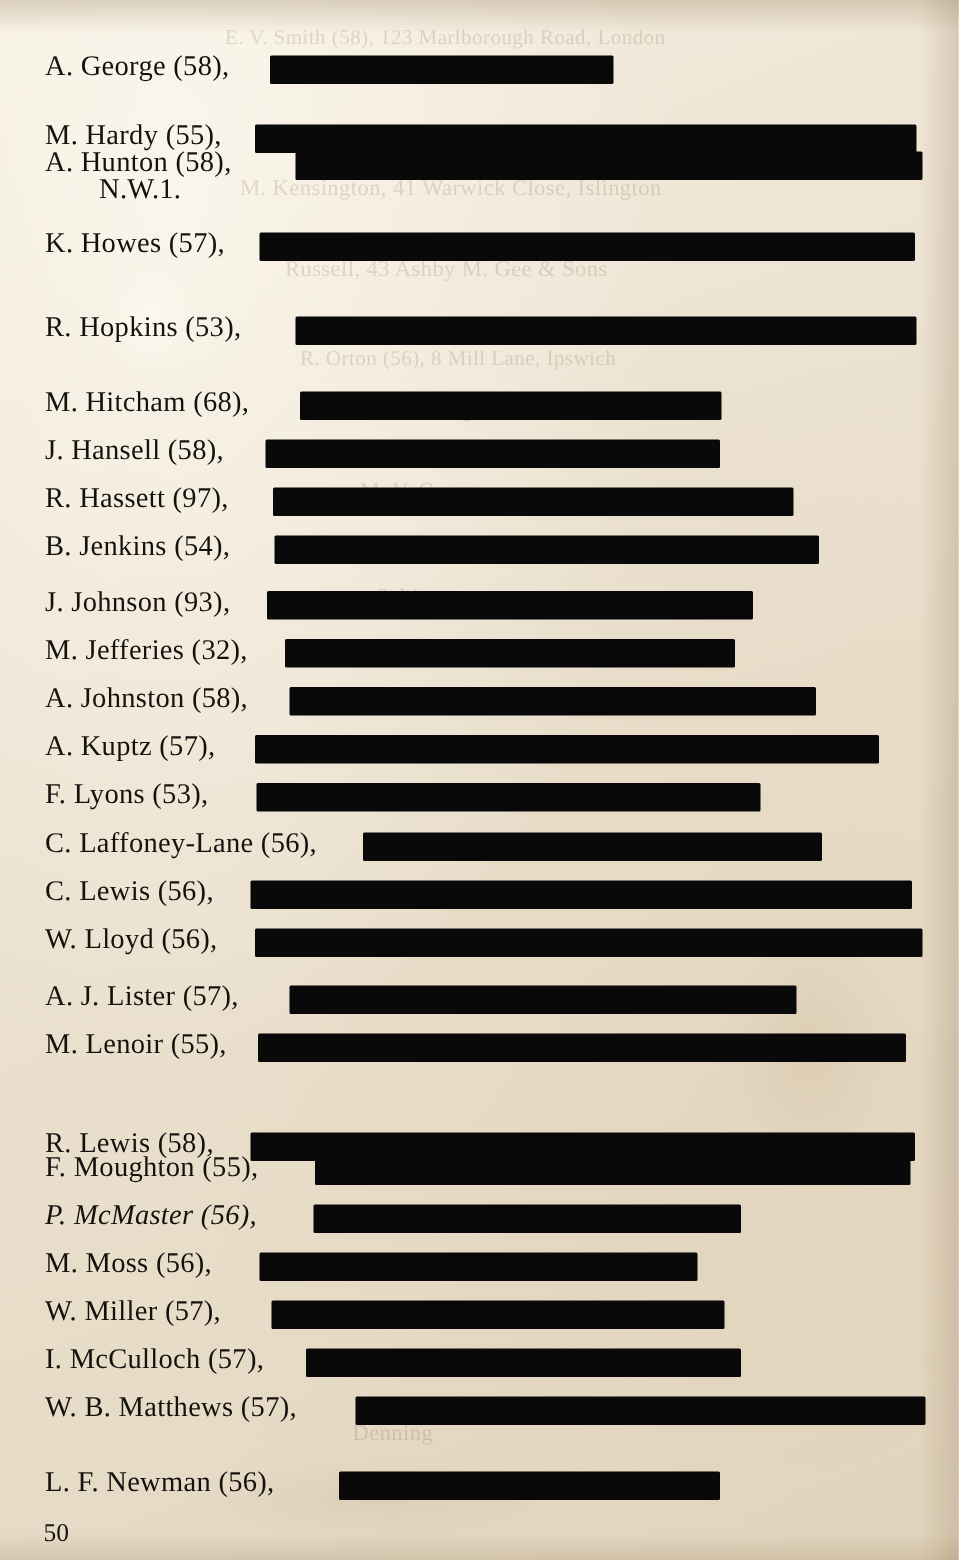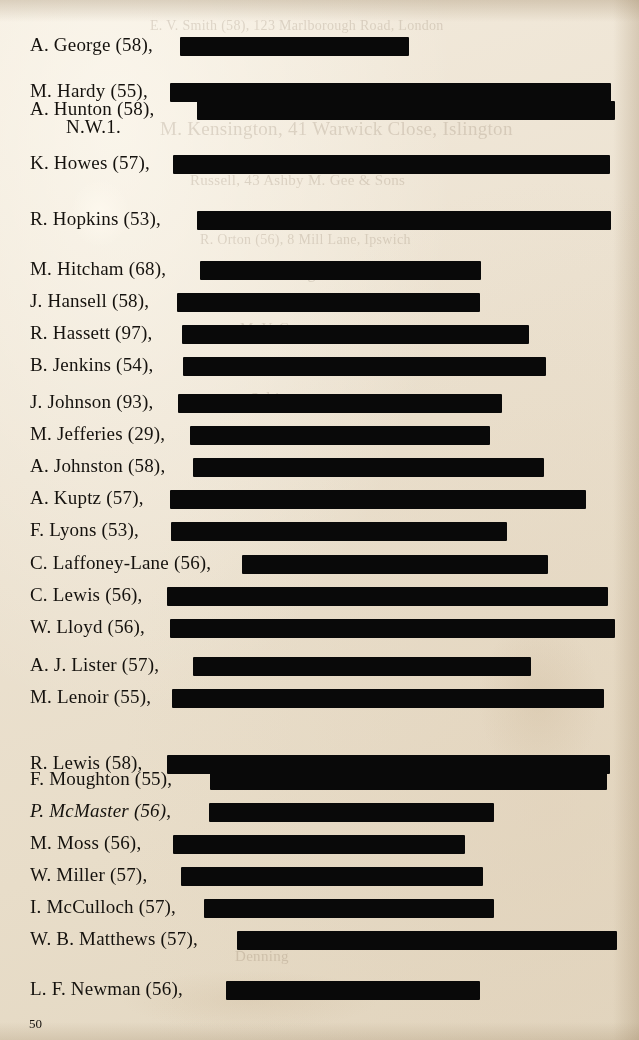--- a/index.html
+++ b/index.html
@@ -75,21 +75,21 @@
   .cont-line {
     position: absolute;
     left: 66px;
     font-size: 19px;
     letter-spacing: 0.2px;
   }
   #folio {
     position: absolute;
     left: 29px;
     bottom: 8px;
-    font-size: 13px;
+    font-size: 17px;
     color: #16130f;
   }
   .edge-shadow-top {
     position: absolute;
     left: 0; right: 0; top: 0;
     height: 22px;
     background: linear-gradient(to bottom, rgba(150,126,92,0.30), rgba(150,126,92,0));
     pointer-events: none;
   }
   .edge-shadow-right {
@@ -115,21 +115,21 @@
   <div class="edge-shadow-top"></div>
   <div class="edge-shadow-right"></div>
   <div class="edge-shadow-bottom"></div>
 
   <div class="stain" style="left:70px; top:178px; width:60px; height:70px; background:radial-gradient(ellipse at center, rgba(255,250,240,0.75), rgba(255,250,240,0) 70%);"></div>
   <div class="stain" style="right:40px; top:620px; width:120px; height:160px; background:radial-gradient(ellipse at center, rgba(206,186,156,0.35), rgba(206,186,156,0) 72%);"></div>
   <div class="stain" style="left:120px; bottom:10px; width:260px; height:60px; background:radial-gradient(ellipse at center, rgba(206,186,156,0.30), rgba(206,186,156,0) 70%);"></div>
 
   <div id="ghosts">
       <div class="ghost" style="top: 18px; left: 150px; right: auto; text-align: left; font-size: 14px;">E. V. Smith (58), 123 Marlborough Road, London</div>
-      <div class="ghost" style="top: 118px; left: 160px; right: auto; text-align: left; font-size: 19px;">M. Kensington, 41 Warwick Close, Islington</div>
+      <div class="ghost" style="top: 118px; left: 160px; right: auto; text-align: left; font-size: 15px;">M. Kensington, 41 Warwick Close, Islington</div>
       <div class="ghost" style="top: 172px; left: 190px; right: auto; text-align: right; font-size: 15px;">Russell, 43 Ashby M. Gee &amp; Sons</div>
       <div class="ghost" style="top: 232px; left: 200px; right: auto; text-align: left; font-size: 14px;">R. Orton (56), 8 Mill Lane, Ipswich</div>
       <div class="ghost" style="top: 264px; left: 230px; right: auto; text-align: left; font-size: 16px;">C. Cumming</div>
       <div class="ghost" style="top: 292px; left: 235px; right: auto; text-align: left; font-size: 15px;">S. Gibson, 22 Hill</div>
       <div class="ghost" style="top: 320px; left: 240px; right: auto; text-align: left; font-size: 15px;">M. V. Carey</div>
       <div class="ghost" style="top: 390px; left: 250px; right: auto; text-align: left; font-size: 16px;">Sabine</div>
       <div class="ghost" style="top: 424px; left: 250px; right: auto; text-align: left; font-size: 15px;">Bentley</div>
       <div class="ghost" style="top: 524px; left: 235px; right: auto; text-align: left; font-size: 15px;">Dean (56)</div>
       <div class="ghost" style="top: 948px; left: 235px; right: auto; text-align: left; font-size: 15px;">Denning</div>
     </div>
@@ -169,21 +169,21 @@
       </div>
       <div class="entry" style="top: 350px;">
         <span class="name">B. Jenkins (54),</span>
         <span class="redaction" style="position: absolute; left: 146px; width: 363px; background: rgb(9, 9, 9);"></span>
       </div>
       <div class="entry" style="top: 387px;">
         <span class="name">J. Johnson (93),</span>
         <span class="redaction" style="position: absolute; left: 141px; width: 324px; background: rgb(9, 9, 9);"></span>
       </div>
       <div class="entry" style="top: 419px;">
-        <span class="name">M. Jefferies (29),</span>
+        <span class="name">M. Jefferies (32),</span>
         <span class="redaction" style="position: absolute; left: 153px; width: 300px; background: rgb(9, 9, 9);"></span>
       </div>
       <div class="entry" style="top: 451px;">
         <span class="name">A. Johnston (58),</span>
         <span class="redaction" style="position: absolute; left: 156px; width: 351px; background: rgb(9, 9, 9);"></span>
       </div>
       <div class="entry" style="top: 483px;">
         <span class="name">A. Kuptz (57),</span>
         <span class="redaction" style="position: absolute; left: 133px; width: 416px; background: rgb(9, 9, 9);"></span>
       </div>

